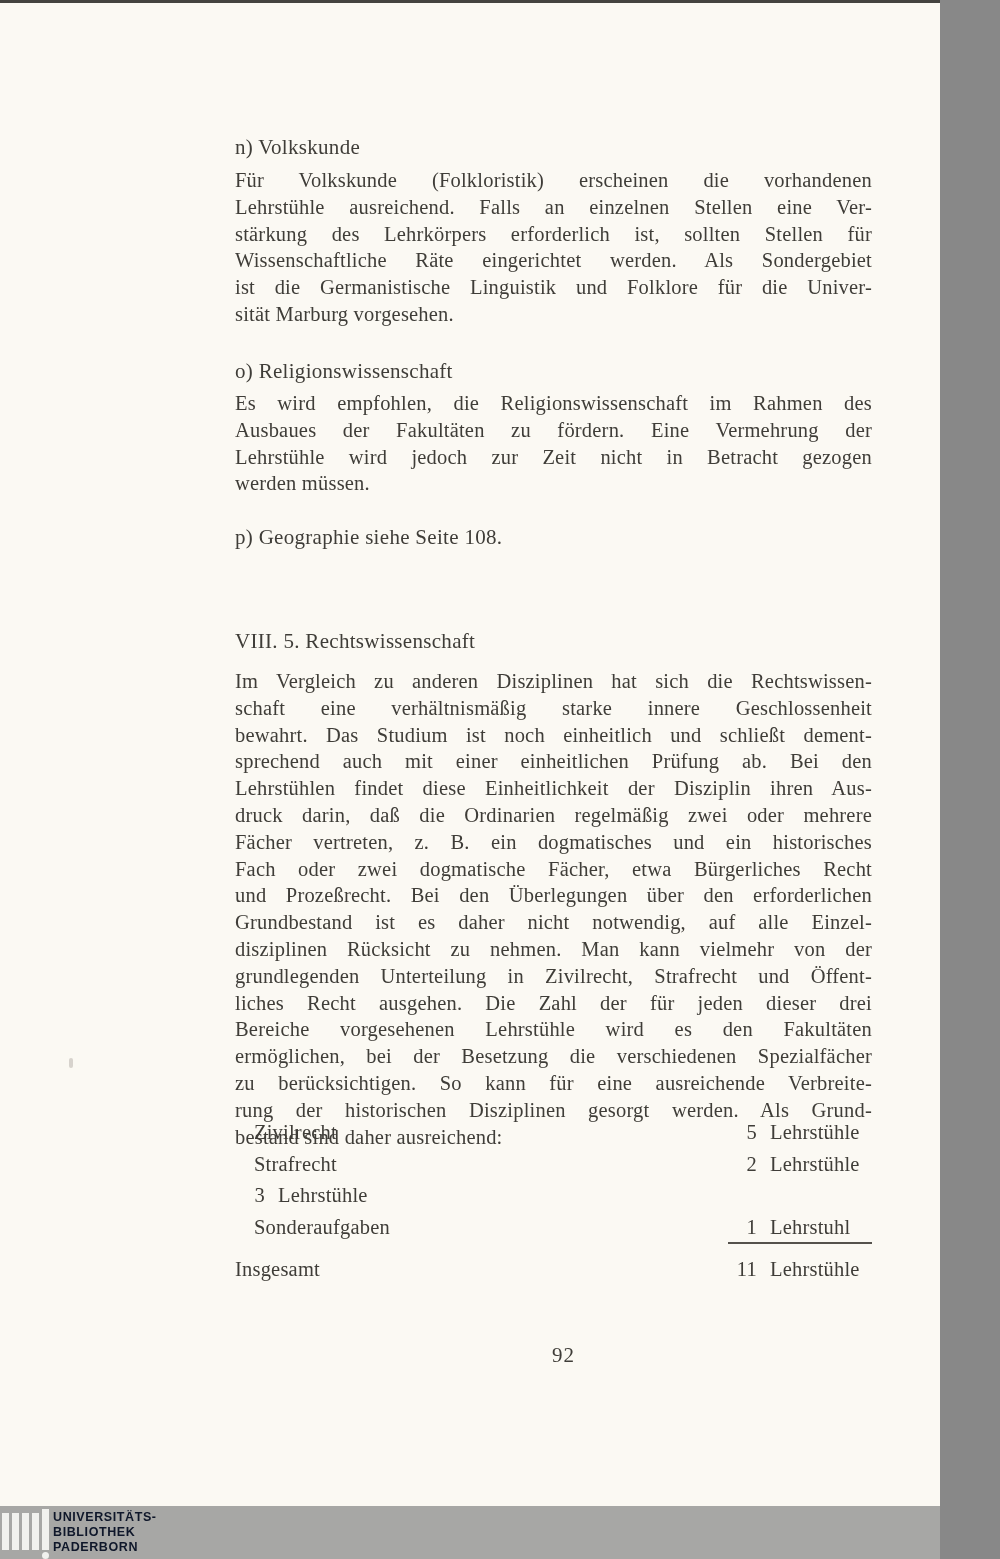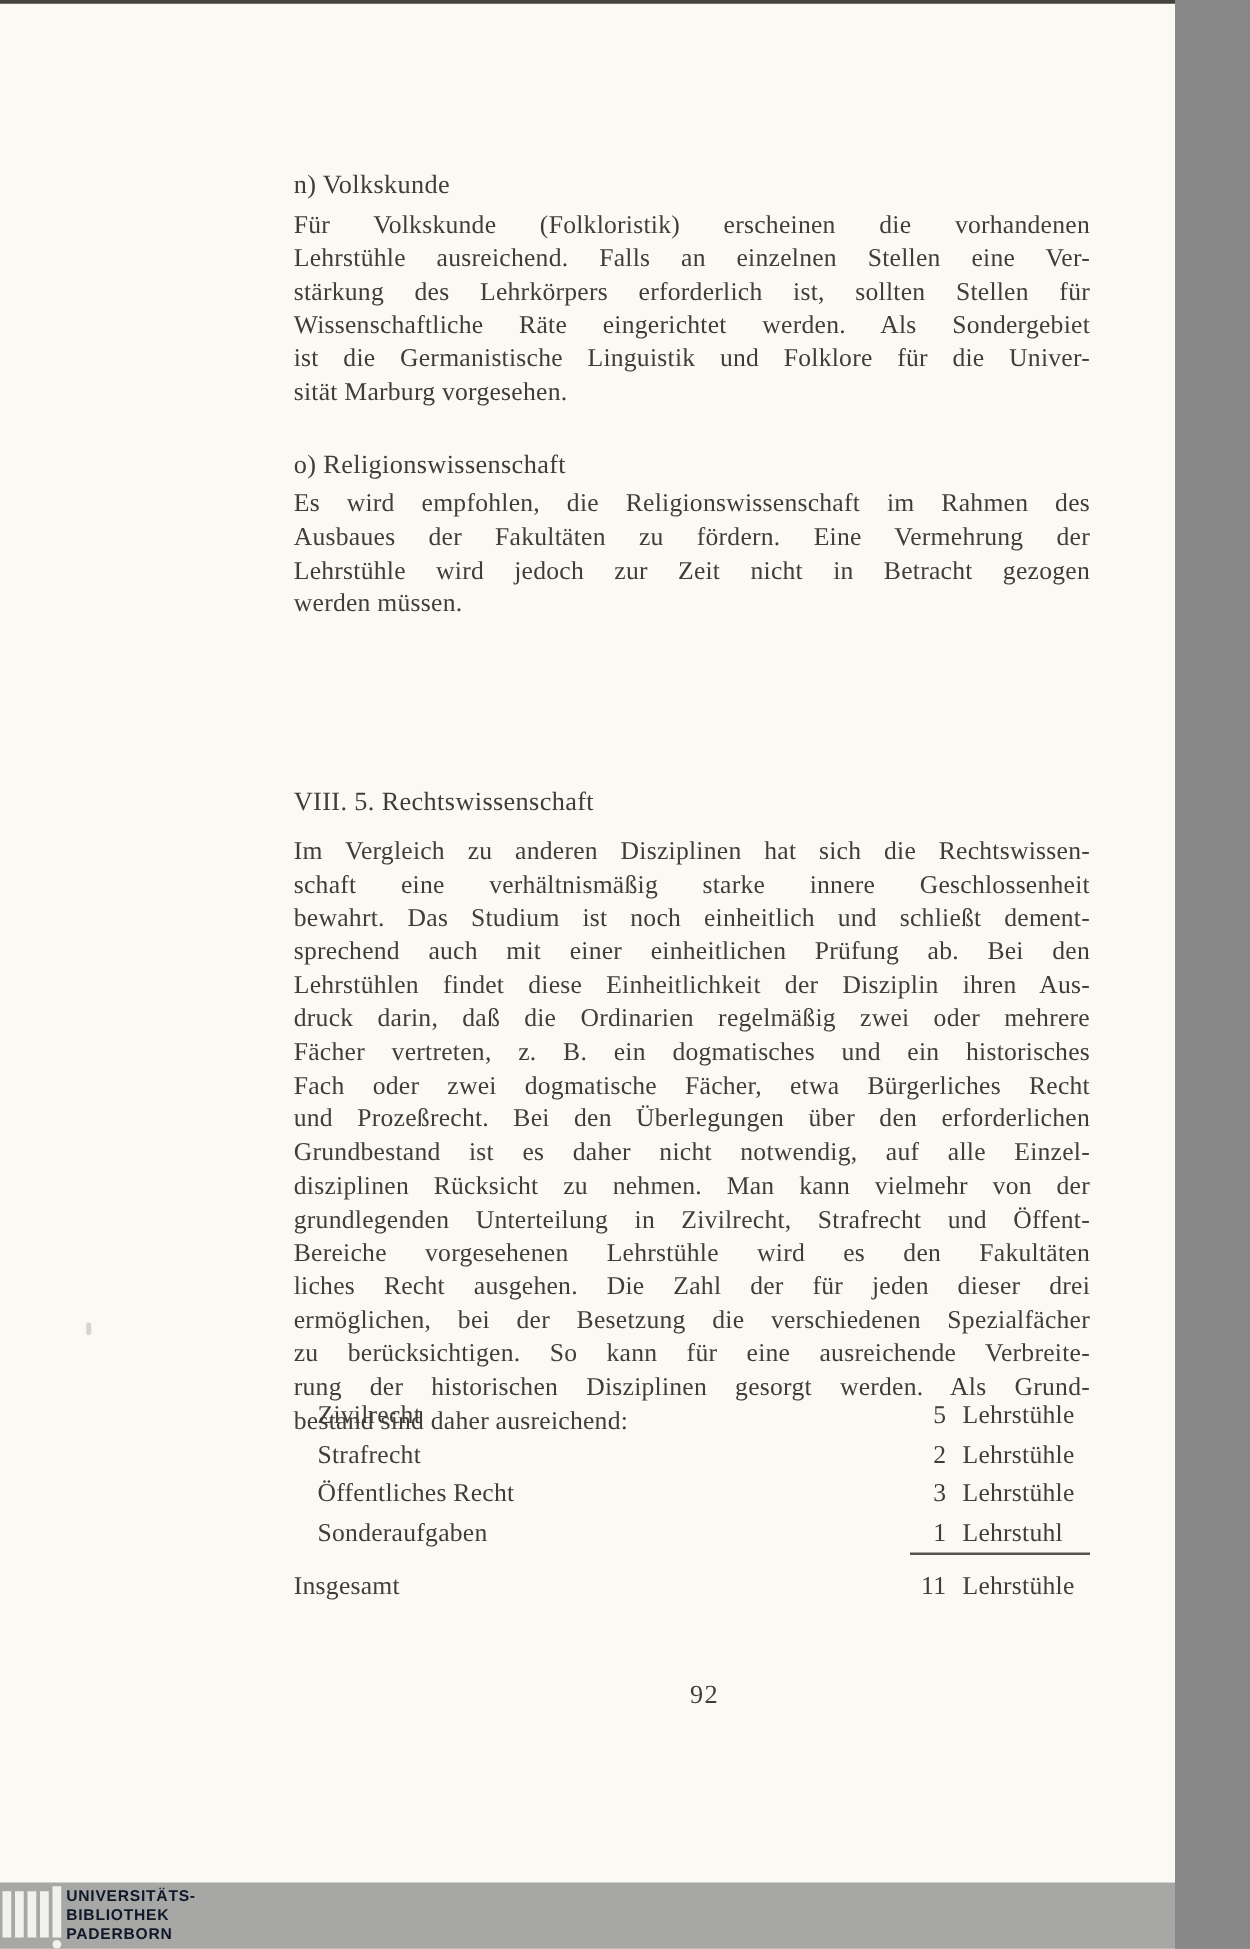--- a/index.html
+++ b/index.html
@@ -86,56 +86,56 @@
   </div>
 
   <div class="col heading" style="top:358px">o) Religionswissenschaft</div>
   <div class="col para" style="top:390px">
     <div class="line">Es wird empfohlen, die Religionswissenschaft im Rahmen des</div>
     <div class="line">Ausbaues der Fakultäten zu fördern. Eine Vermehrung der</div>
     <div class="line">Lehrstühle wird jedoch zur Zeit nicht in Betracht gezogen</div>
     <div class="line ll">werden müssen.</div>
   </div>
 
+  <div class="col heading" style="top:524px">p) Geographie siehe Seite 108.</div>
 
   <div class="col heading" style="top:628px">VIII. 5. Rechtswissenschaft</div>
   <div class="col para" style="top:668px">
     <div class="line">Im Vergleich zu anderen Disziplinen hat sich die Rechtswissen-</div>
     <div class="line">schaft eine verhältnismäßig starke innere Geschlossenheit</div>
     <div class="line">bewahrt. Das Studium ist noch einheitlich und schließt dement-</div>
     <div class="line">sprechend auch mit einer einheitlichen Prüfung ab. Bei den</div>
     <div class="line">Lehrstühlen findet diese Einheitlichkeit der Disziplin ihren Aus-</div>
     <div class="line">druck darin, daß die Ordinarien regelmäßig zwei oder mehrere</div>
     <div class="line">Fächer vertreten, z. B. ein dogmatisches und ein historisches</div>
     <div class="line">Fach oder zwei dogmatische Fächer, etwa Bürgerliches Recht</div>
     <div class="line">und Prozeßrecht. Bei den Überlegungen über den erforderlichen</div>
     <div class="line">Grundbestand ist es daher nicht notwendig, auf alle Einzel-</div>
     <div class="line">disziplinen Rücksicht zu nehmen. Man kann vielmehr von der</div>
     <div class="line">grundlegenden Unterteilung in Zivilrecht, Strafrecht und Öffent-</div>
+    <div class="line">liches Recht ausgehen. Die Zahl der für jeden dieser drei</div>
     <div class="line">Bereiche vorgesehenen Lehrstühle wird es den Fakultäten</div>
-    <div class="line">liches Recht ausgehen. Die Zahl der für jeden dieser drei</div>
     <div class="line">ermöglichen, bei der Besetzung die verschiedenen Spezialfächer</div>
     <div class="line">zu berücksichtigen. So kann für eine ausreichende Verbreite-</div>
     <div class="line">rung der historischen Disziplinen gesorgt werden. Als Grund-</div>
     <div class="line ll">bestand sind daher ausreichend:</div>
   </div>
 
   <div class="ttable">
     <div class="trow">
       <span class="tlabel">Zivilrecht</span>
       <span class="tnum">5</span>
       <span class="tunit">Lehrstühle</span>
     </div>
     <div class="trow">
       <span class="tlabel">Strafrecht</span>
       <span class="tnum">2</span>
       <span class="tunit">Lehrstühle</span>
     </div>
     <div class="trow">
-      <span class="tlabel">Öffentliches Recht</span>
       <span class="tnum">3</span>
       <span class="tunit">Lehrstühle</span>
     </div>
     <div class="trow">
       <span class="tlabel">Sonderaufgaben</span>
       <span class="tnum">1</span>
       <span class="tunit">Lehrstuhl</span>
     </div>
     <div class="trule"></div>
     <div class="trow total">

